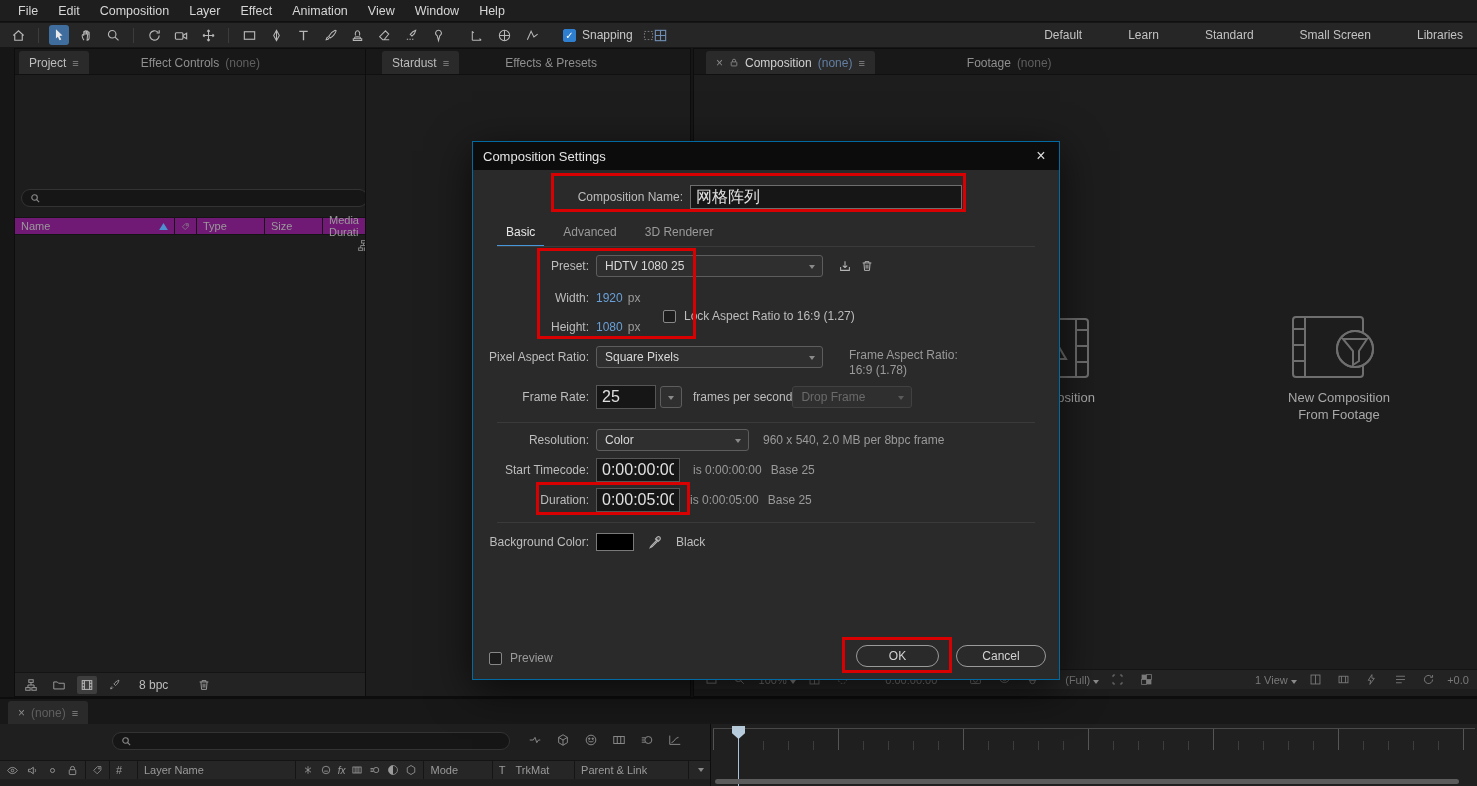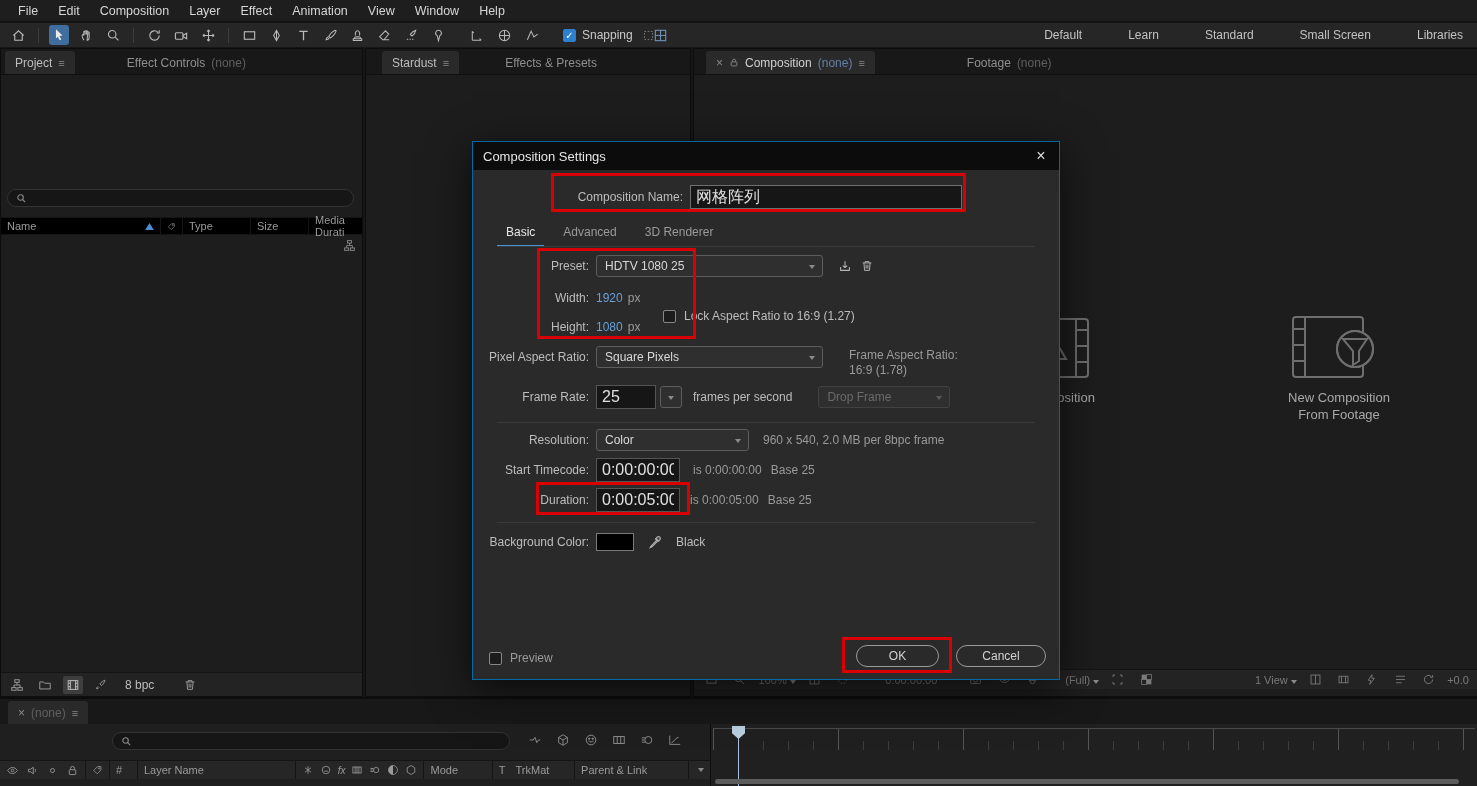--- a/index.html
+++ b/index.html
@@ -36,21 +36,21 @@
   .tab{height:23px;display:flex;align-items:center;gap:6px;padding:0 10px;background:#232323;
        color:#8f8f8f;border-radius:3px 3px 0 0;font-size:12px;white-space:nowrap}
   .tab.front{background:#2a2a2a;color:#bdbdbd}
   .suffix{color:#5f5f5f}
   .suffix.blue{color:#627fa3}
   .hamb{color:#8a8a8a;font-size:11px}
 
   .search-pill{background:#161616;border:1px solid #333;border-radius:10px;height:18px;
                display:flex;align-items:center;gap:6px;padding:0 8px;color:#777}
   .colheaders{position:absolute;left:0;right:0;display:flex;align-items:flex-start;height:18px;
-              background:#000000;border-top:1px solid #141414;border-bottom:1px solid #141414;
+              background:#701a75;border-top:1px solid #141414;border-bottom:1px solid #141414;
               color:#9a9a9a;font-size:11px}
   .col{display:flex;align-items:center;height:100%;padding:0 6px;border-right:1px solid #161616}
   .panel-footer{position:absolute;left:0;right:0;bottom:0;height:24px;background:#232323;
                 display:flex;align-items:center;gap:8px;padding:0 6px;border-top:1px solid #141414}
   .icon-btn{width:20px;height:18px;display:flex;align-items:center;justify-content:center;border-radius:2px}
   .icon-btn.sel{background:#3e3e3e}
 
   
   .newcomp{position:absolute;display:flex;flex-direction:column;align-items:center;gap:10px;color:#9a9a9a}
   .newcomp .lbl{font-size:13px;text-align:center;line-height:17px;color:#a8a8a8}
@@ -254,21 +254,21 @@
 
     <div class="workspaces">
       <span class="ws">Default</span>
       <span class="ws">Learn</span>
       <span class="ws">Standard</span>
       <span class="ws">Small Screen</span>
       <span class="ws">Libraries</span>
     </div>
   </div>
 
-  <div class="panel" style="left:0;width:363px">
+  <div class="panel" style="left:14px;width:363px">
     <div class="tabbar">
       <div class="tab front">
         <span>Project</span>
         <span class="hamb">≡</span>
       </div>
       <div class="tab" style="margin-left:40px;background:transparent">
         <span>Effect Controls</span>
         <span class="suffix">(none)</span>
       </div>
     </div>
@@ -714,21 +714,21 @@
       <div>16:9 (1.78)</div>
     </div>
 
     <div class="drow" style="top:244px">
       <span class="dlabel">Frame Rate:</span>
       <input class="tin" style="width: 60px;" value="25">
       <span class="ddbtn">
           <span class="chev"></span>
         </span>
       <span style="margin-left:11px;color:#bdbdbd">frames per second</span>
-      <div class="dd disabled" style="width:132px;margin-left:26px">
+      <div class="dd disabled" style="width:120px;">
         <span>Drop Frame</span>
           <span class="chev"></span>
       </div>
     </div>
 
     <div class="divider" style="top:280px"></div>
 
     <div class="drow" style="top:287px">
       <span class="dlabel">Resolution:</span>
       <div class="dd" style="width:153px">

